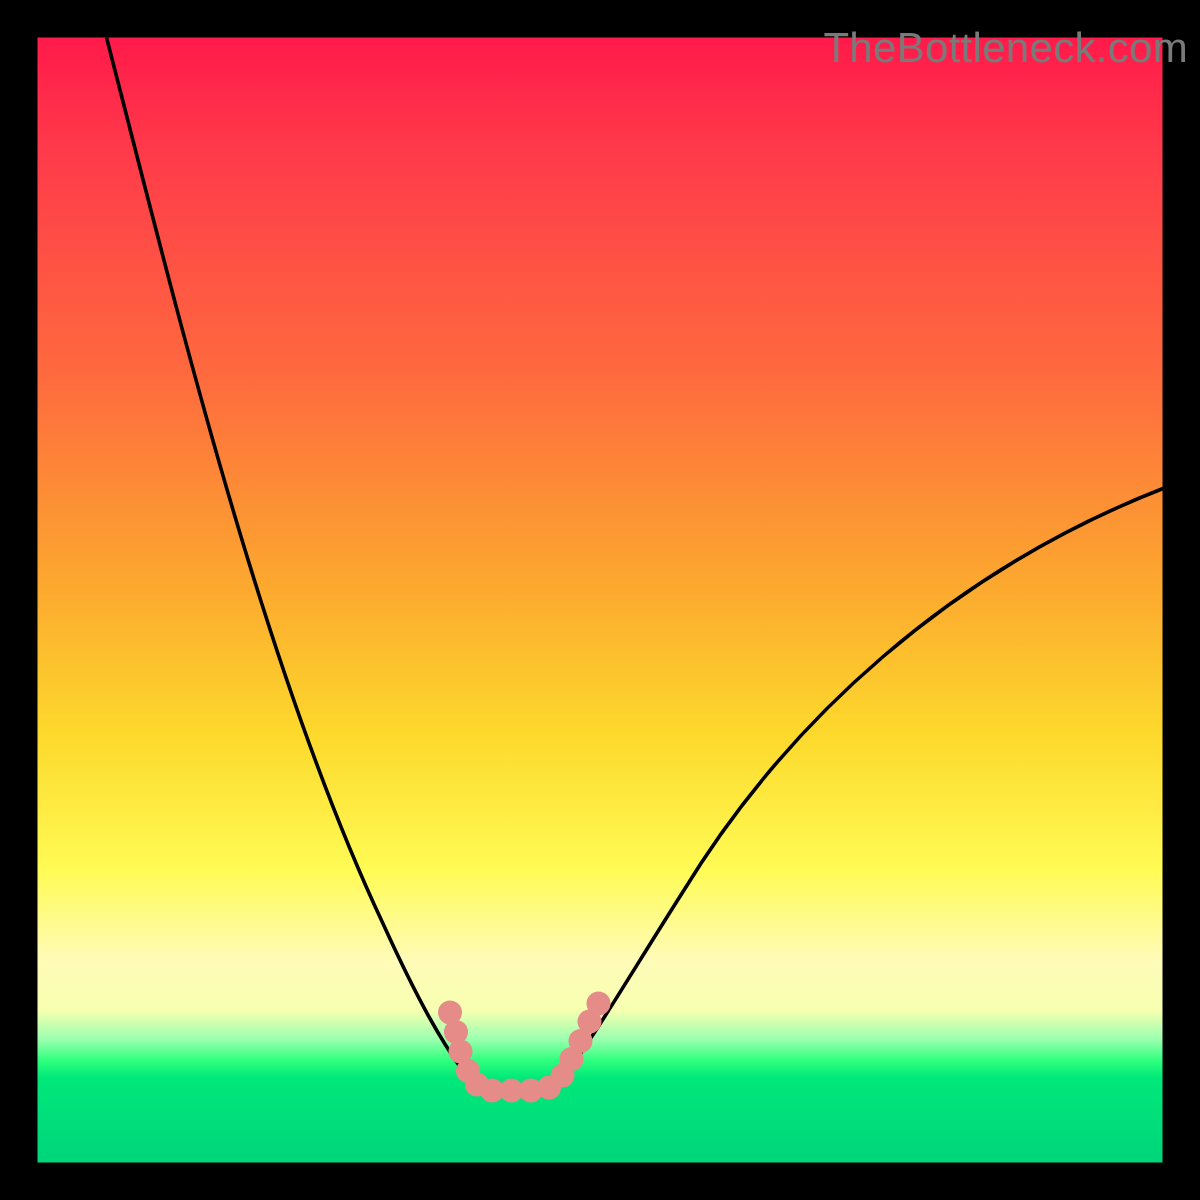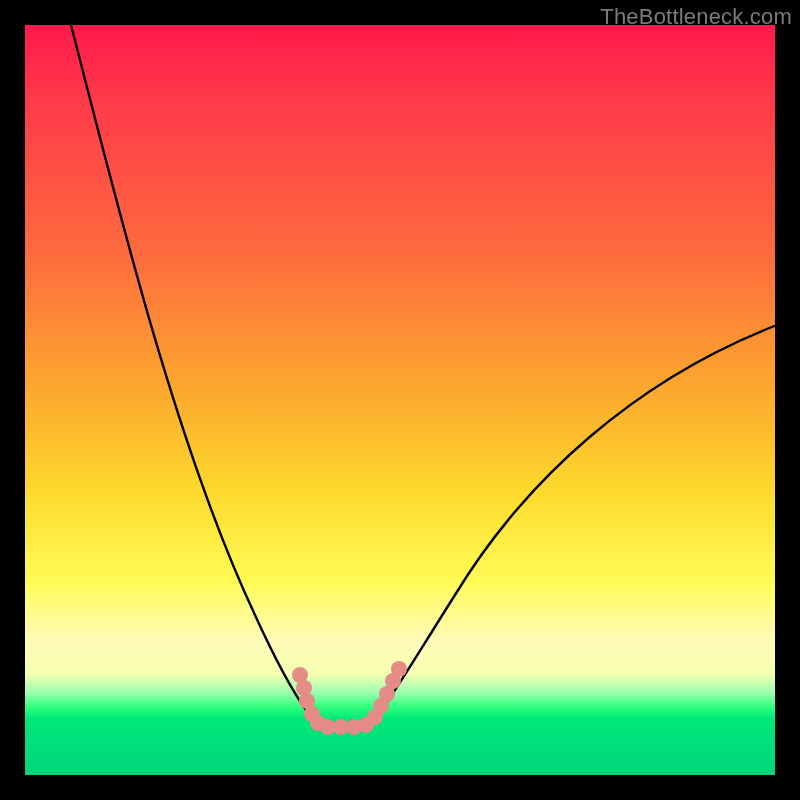--- a/index.html
+++ b/index.html
@@ -43,24 +43,24 @@
   }
   svg.curve {
     position: absolute;
     top: 0; left: 0;
     width: 750px;
     height: 750px;
     overflow: visible;
   }
   .attrib {
     position: absolute;
-    top: 4px;
+    top: 16px;
     right: 8px;
     color: #7a7a7a;
-    font-size: 22px;
+    font-size: 28px;
     letter-spacing: 0.2px;
   }
 </style>
 </head>
 <body>
 
 <div class="frame">
 
   <div class="plot">
 

